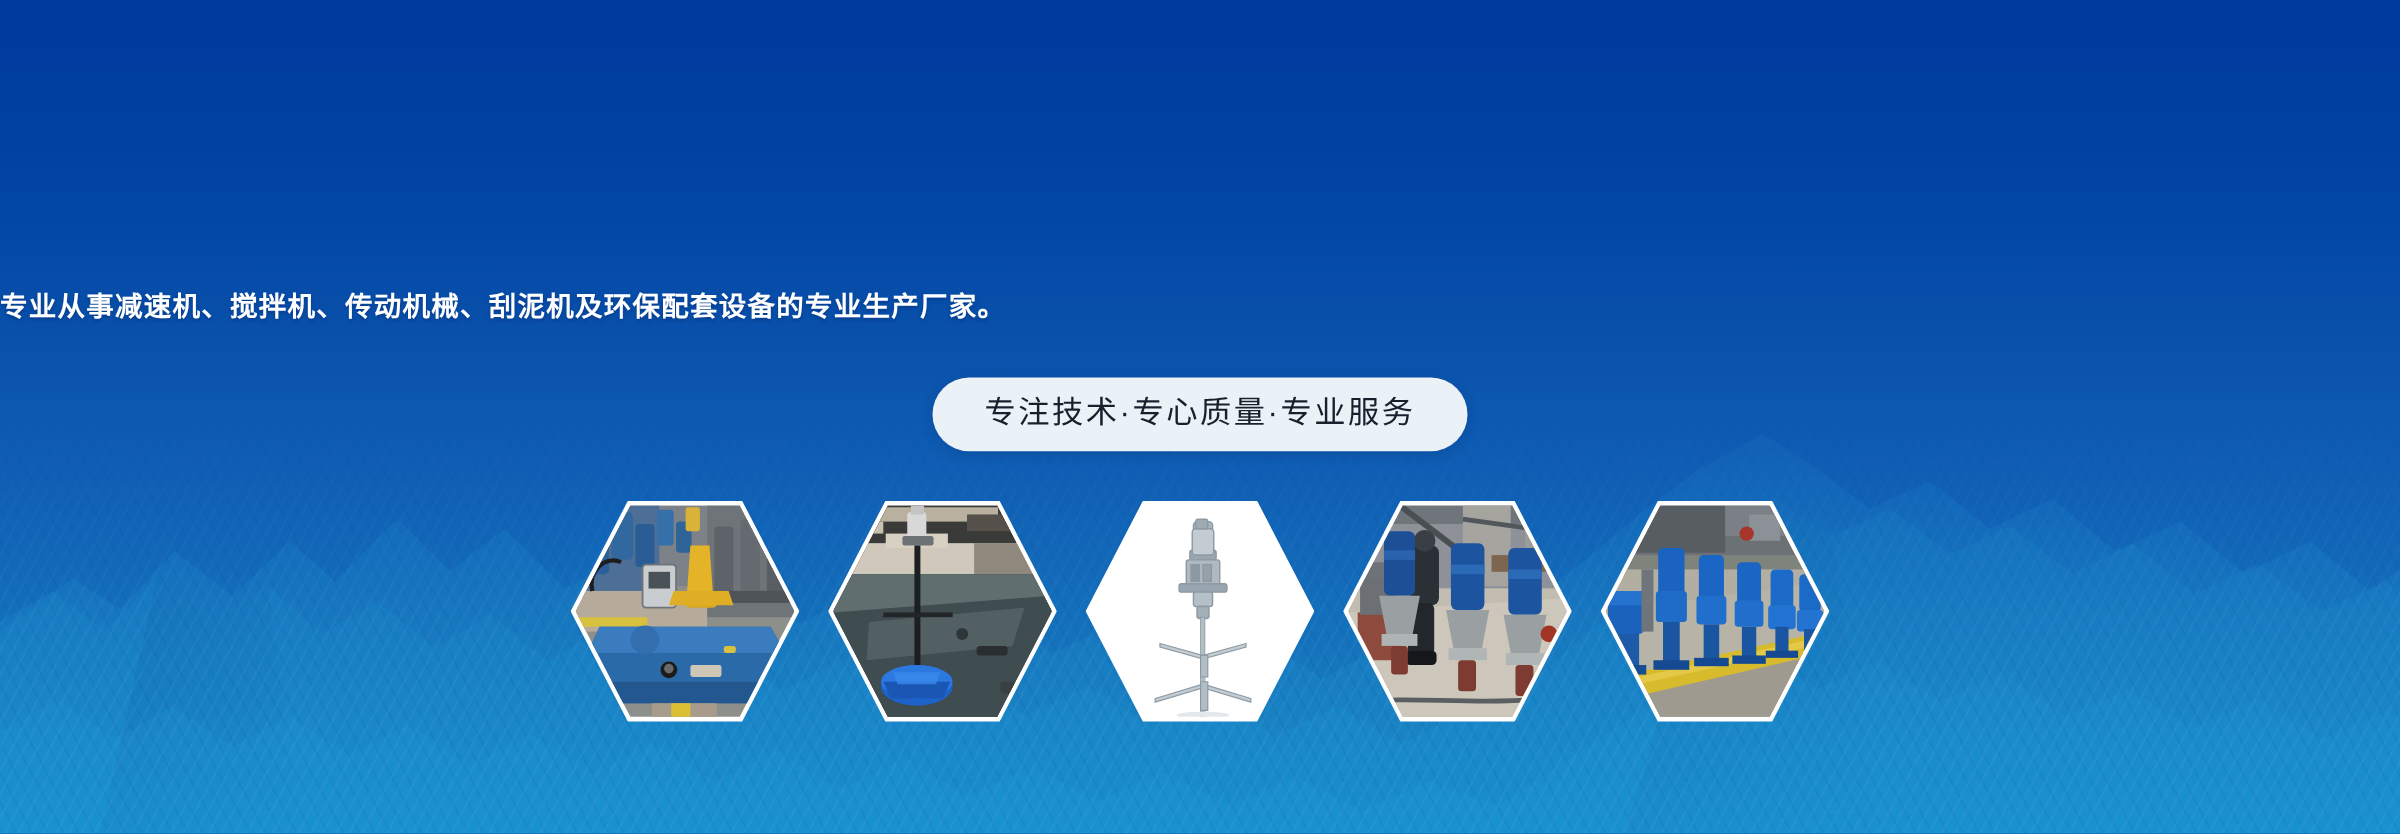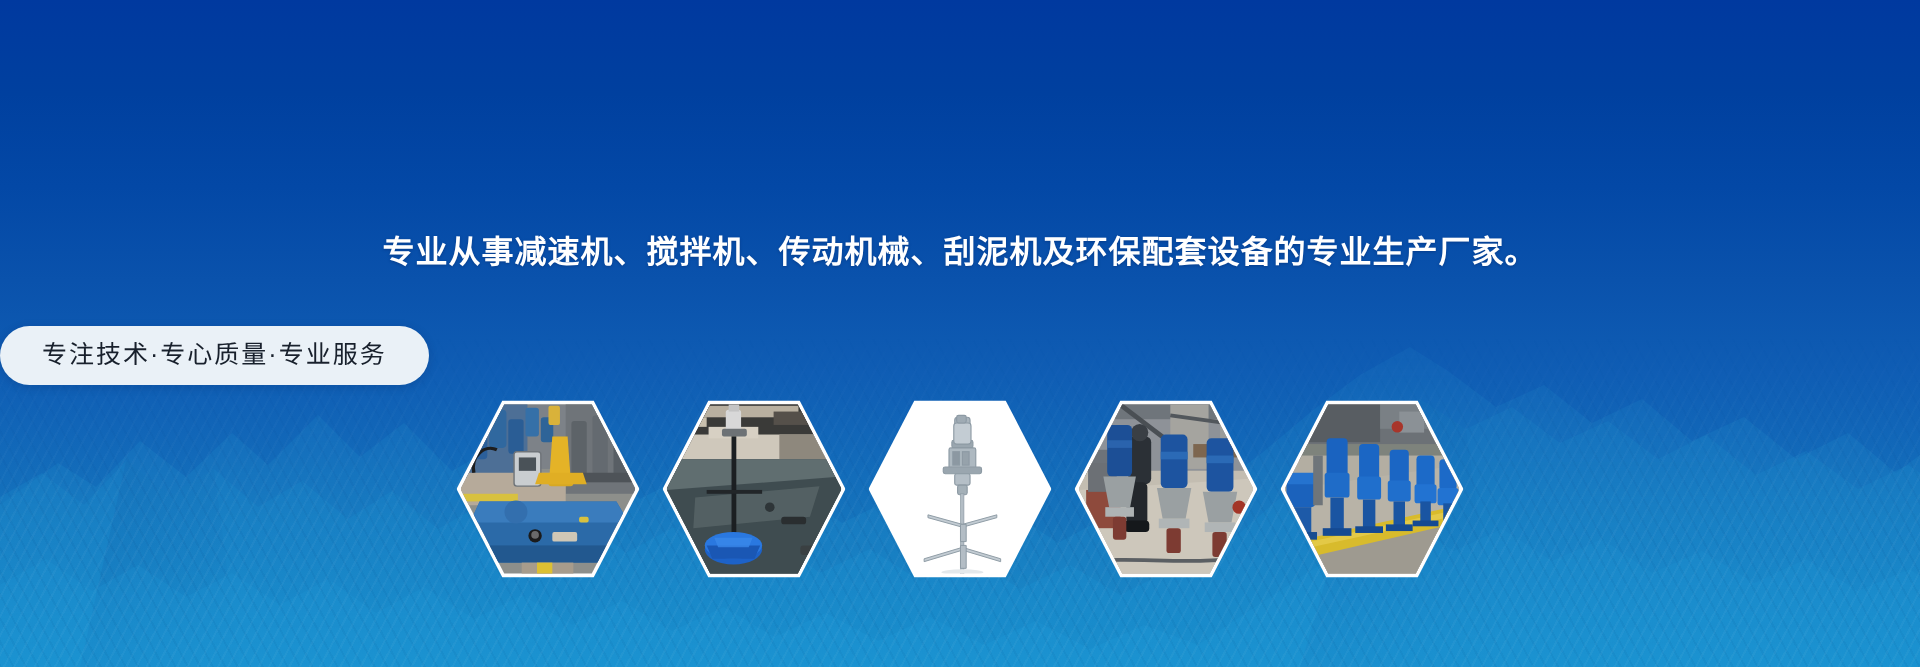--- a/index.html
+++ b/index.html
@@ -66,37 +66,36 @@
     -webkit-mask-image: linear-gradient(180deg, rgba(0,0,0,0) 0%, rgba(0,0,0,.55) 25%, rgba(0,0,0,1) 60%);
             mask-image: linear-gradient(180deg, rgba(0,0,0,0) 0%, rgba(0,0,0,.55) 25%, rgba(0,0,0,1) 60%);
   }
 
   
   .headline {
     position: absolute;
     top: 233px;
     left: 0;
     width: 100%;
-    text-align: center;
     color: #ffffff;
-    font-size: 32px;
+    font-size: 22px;
     font-weight: bold;
     letter-spacing: 1px;
     line-height: 1.2;
     text-shadow: 0 1px 3px rgba(0, 25, 80, .35);
     white-space: nowrap;
   }
 
   
   .pill-wrap {
     position: absolute;
-    top: 326px;
+    top: 302px;
     left: 0;
     width: 100%;
-    text-align: left;
+    text-align: center;
   }
   .pill {
     display: inline-block;
     background: #eaf1f7;
     color: #18202c;
     font-size: 25px;
     letter-spacing: 2px;
     line-height: 1;
     padding: 16px 42px 18px;
     border-radius: 40px;

